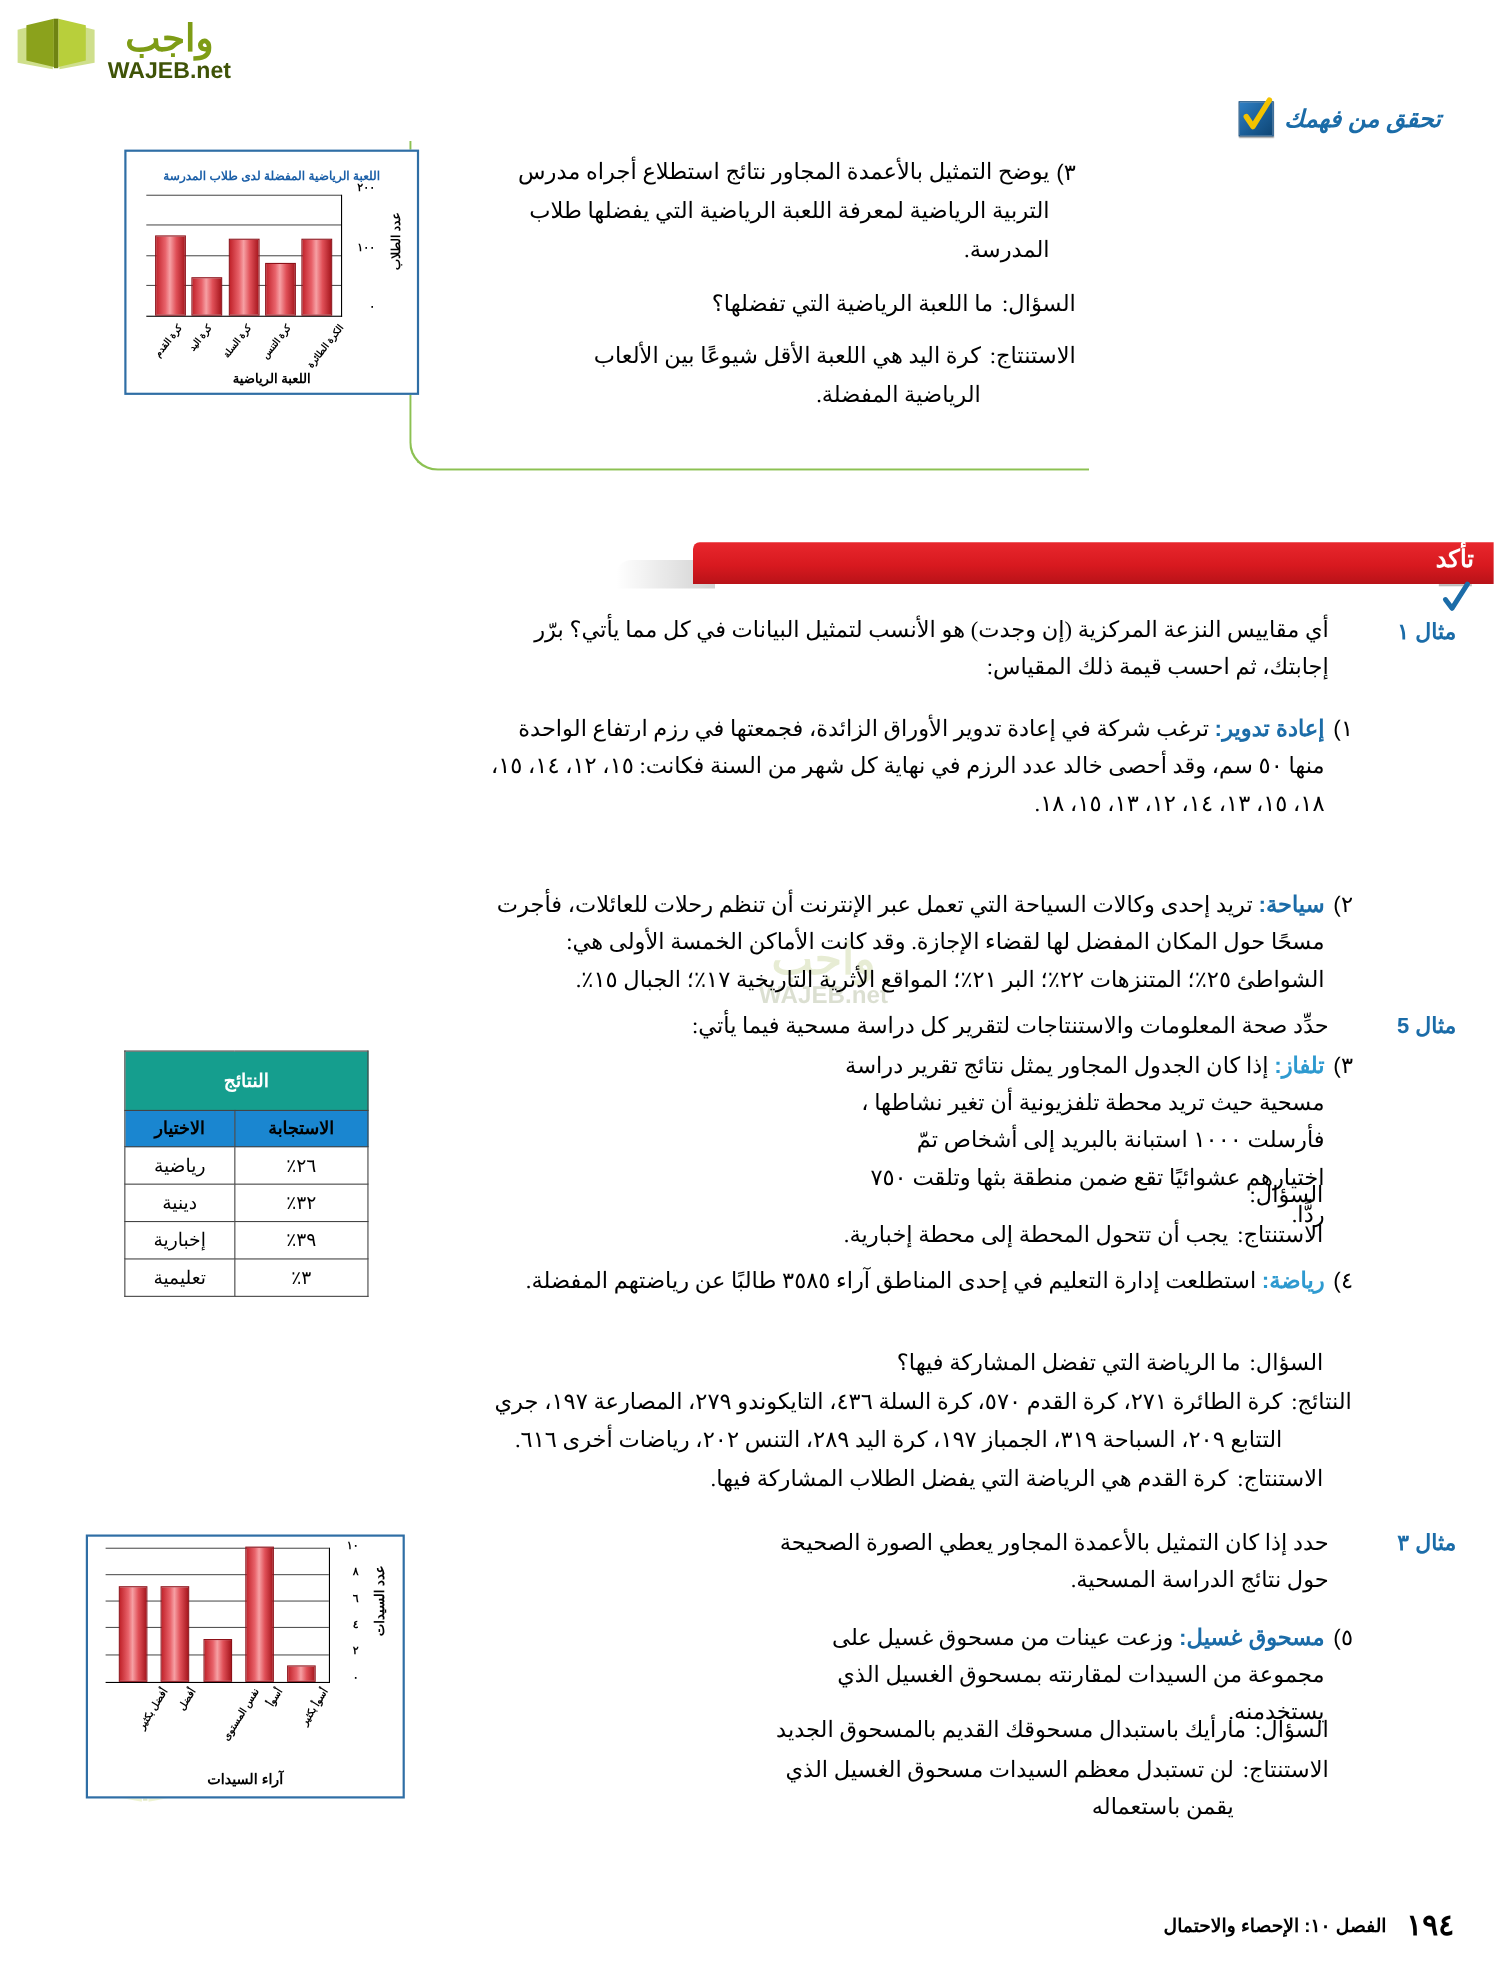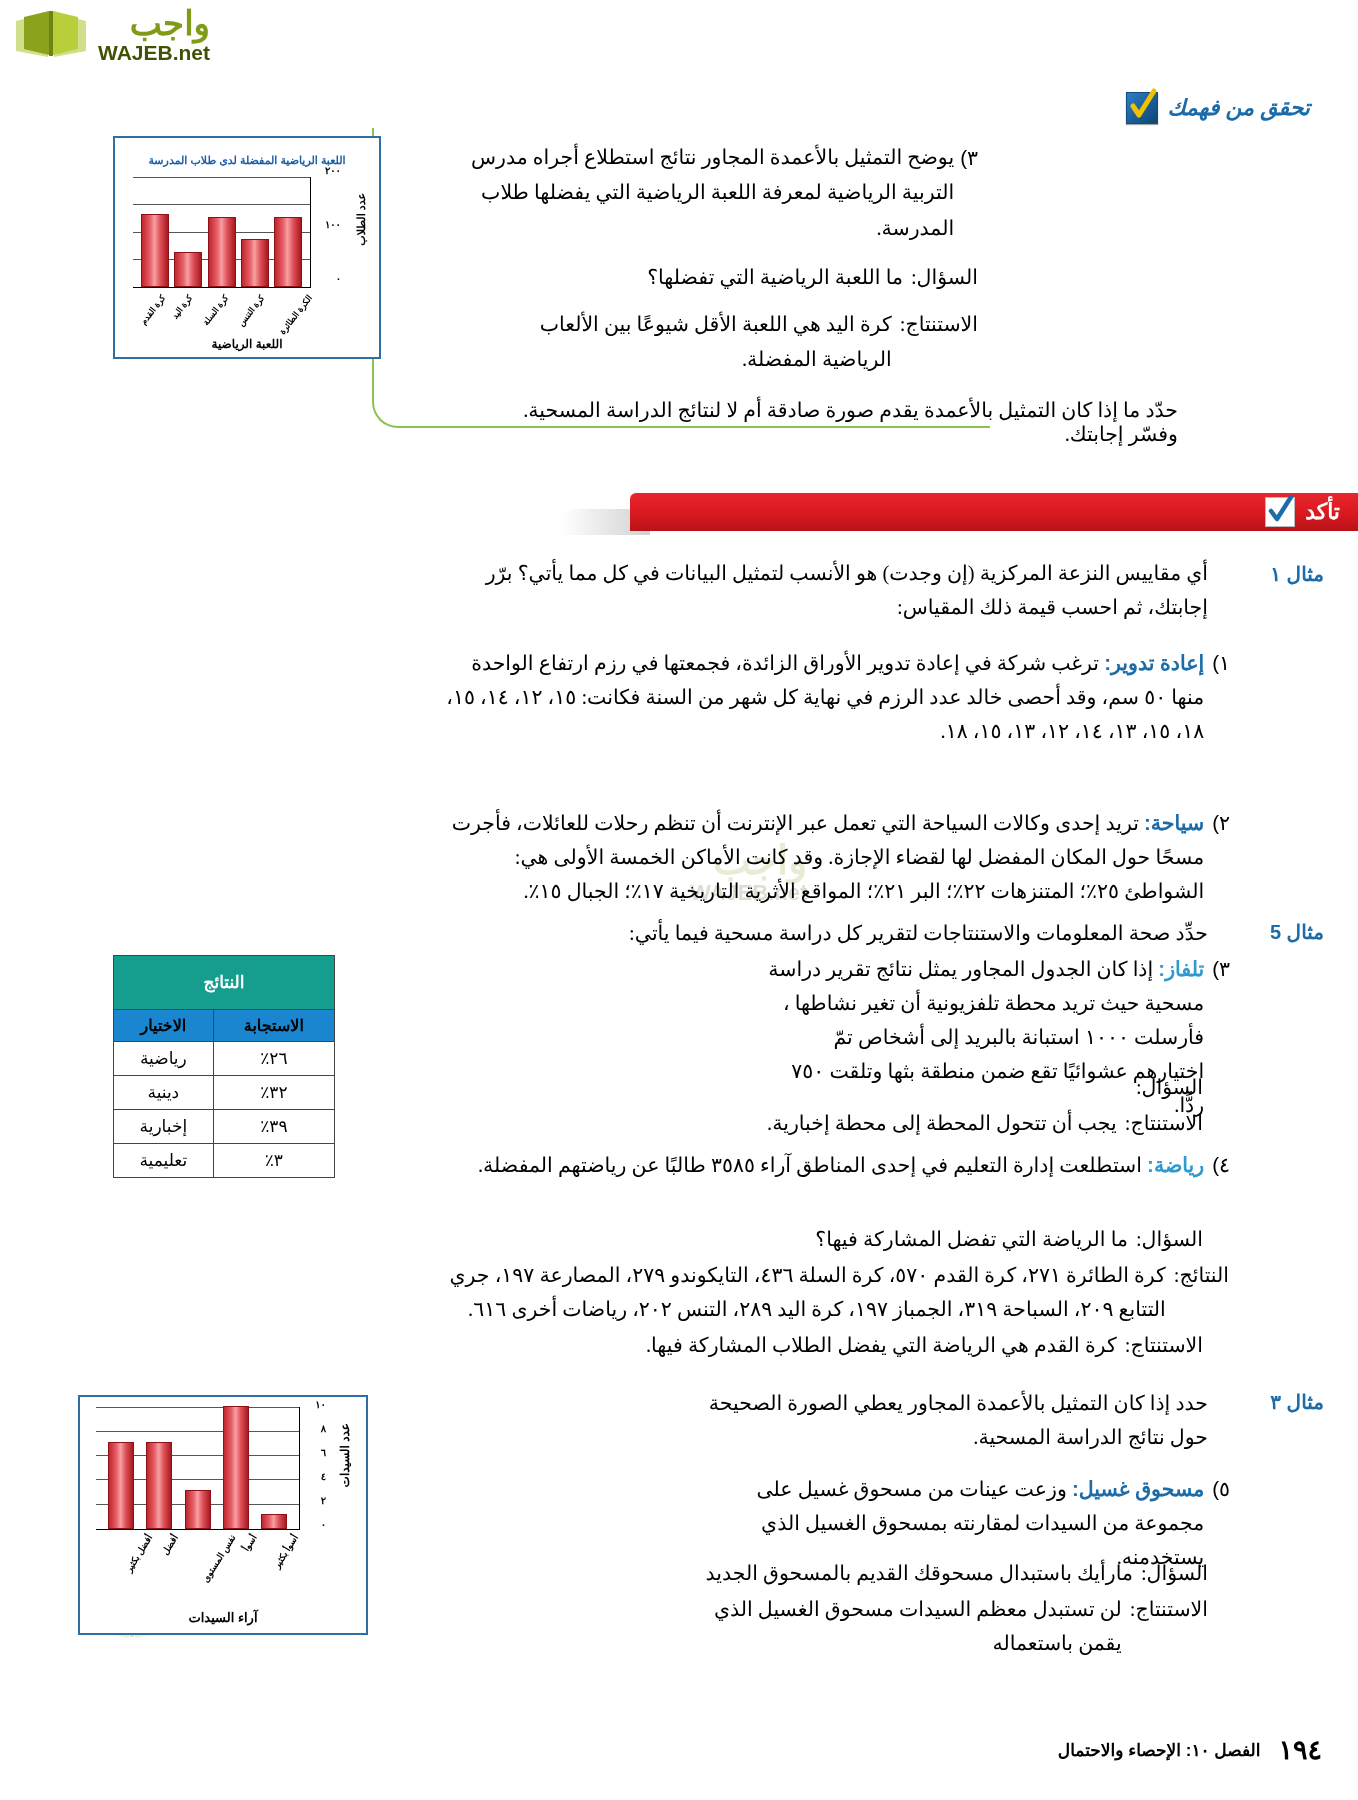--- a/index.html
+++ b/index.html
@@ -8,21 +8,21 @@
     background:#ffffff;
     font-family:"Liberation Serif", serif;
     position:relative;
     overflow:hidden;
     color:#000;
   }
   .page{position:relative;width:1358px;height:1800px;}
 
   
   .logo{position:absolute;left:14px;top:6px;display:flex;align-items:center;gap:10px;}
-  .logo-text{display:flex;flex-direction:column;align-items:flex-start;line-height:1;}
+  .logo-text{display:flex;flex-direction:column;align-items:center;line-height:1;margin-top:12px;}
   .logo-ar{font-family:"Liberation Sans",sans-serif;font-weight:bold;font-size:34px;color:#7e9c15;letter-spacing:-1px;}
   .logo-en{font-family:"Liberation Sans",sans-serif;font-weight:bold;font-size:21px;color:#3f5307;margin-top:2px;}
   .logo-book{width:74px;height:52px;position:relative;}
 
   .wm-center{position:absolute;left:690px;top:840px;opacity:.18;transform:rotate(0deg);}
   .wm-center .logo-ar{font-size:40px;}
   .wm-center .logo-en{font-size:22px;}
   .wm-bottom{position:absolute;left:95px;top:1590px;opacity:.30;}
 
   
@@ -69,21 +69,21 @@
              font-family:"Liberation Sans",sans-serif;font-weight:bold;font-size:12px;}
 
   
   .banner-wrap{position:absolute;left:0;right:0;top:493px;height:40px;}
   .banner-red{position:absolute;right:0;left:630px;top:0;height:38px;
               background:linear-gradient(to bottom,#e8272d 0%,#d8191f 55%,#b81218 100%);
               border-top-left-radius:6px;}
   .banner-shadow{position:absolute;left:560px;top:16px;width:90px;height:26px;
                  background:linear-gradient(to left,rgba(0,0,0,.18),rgba(0,0,0,0));
                  border-top-left-radius:14px;}
-  .banner-inner{position:absolute;right:18px;top:2px;display:flex;align-items:center;gap:10px;height:34px;}
+  .banner-inner{position:absolute;right:18px;top:2px;display:flex;align-items:center;gap:10px;height:34px;flex-direction:column;}
   .banner-title{font-family:"Liberation Sans",sans-serif;font-weight:bold;font-size:22px;color:#fff;}
   .chk-w{width:28px;height:28px;border:1px solid #bbb;background:#fff;position:relative;}
   .chk-w svg{position:absolute;left:1px;top:-4px;}
 
   
   .ex-label{position:absolute;font-family:"Liberation Sans",sans-serif;font-weight:bold;
             font-size:20px;color:#1b6ca8;right:34px;white-space:nowrap;}
   .body-text{position:absolute;font-size:20.5px;line-height:1.66;text-align:right;color:#000;}
   .bullet{font-family:"Liberation Sans",sans-serif;font-weight:normal;}
   .kw{font-family:"Liberation Sans",sans-serif;font-weight:bold;color:#1b6ca8;}
@@ -214,21 +214,20 @@
         <span class="qa-label">السؤال:</span>
         <span class="qa-body">ما اللعبة الرياضية التي تفضلها؟</span>
       </div>
       <div class="qa-row">
         <span class="qa-label">الاستنتاج:</span>
         <span class="qa-body" style="max-width:390px">كرة اليد هي اللعبة الأقل شيوعًا بين الألعاب الرياضية المفضلة.</span>
       </div>
     </div>
   </div>
 
-  <div class="cu-last">حدّد ما إذا كان التمثيل بالأعمدة يقدم صورة صادقة أم لا لنتائج الدراسة المسحية. وفسّر إجابتك.</div>
 
   <div class="banner-wrap">
     <div class="banner-shadow"></div>
     <div class="banner-red"></div>
     <div class="banner-inner">
       <span class="banner-title">تأكد</span>
       <span class="chk-w">
         <svg width="28" height="34" viewBox="0 0 28 34">
           <path d="M4 17 L10 25 L24 3" stroke="#1b6ca8" stroke-width="4.5" fill="none" stroke-linecap="round" stroke-linejoin="round"></path>
         </svg>

